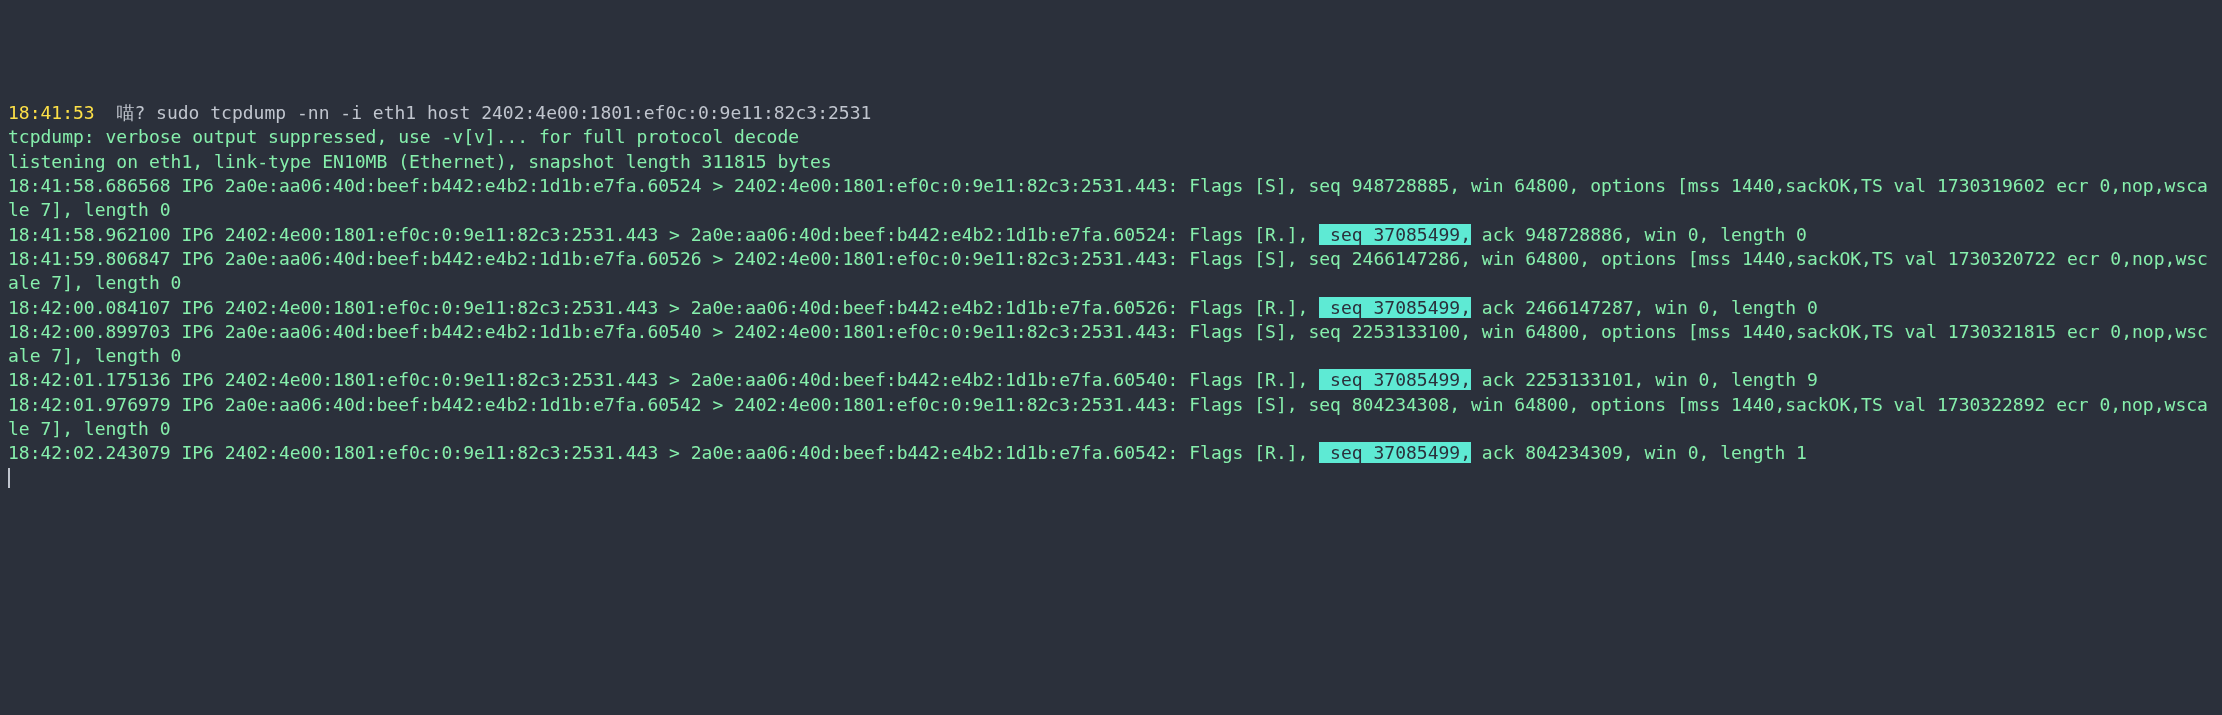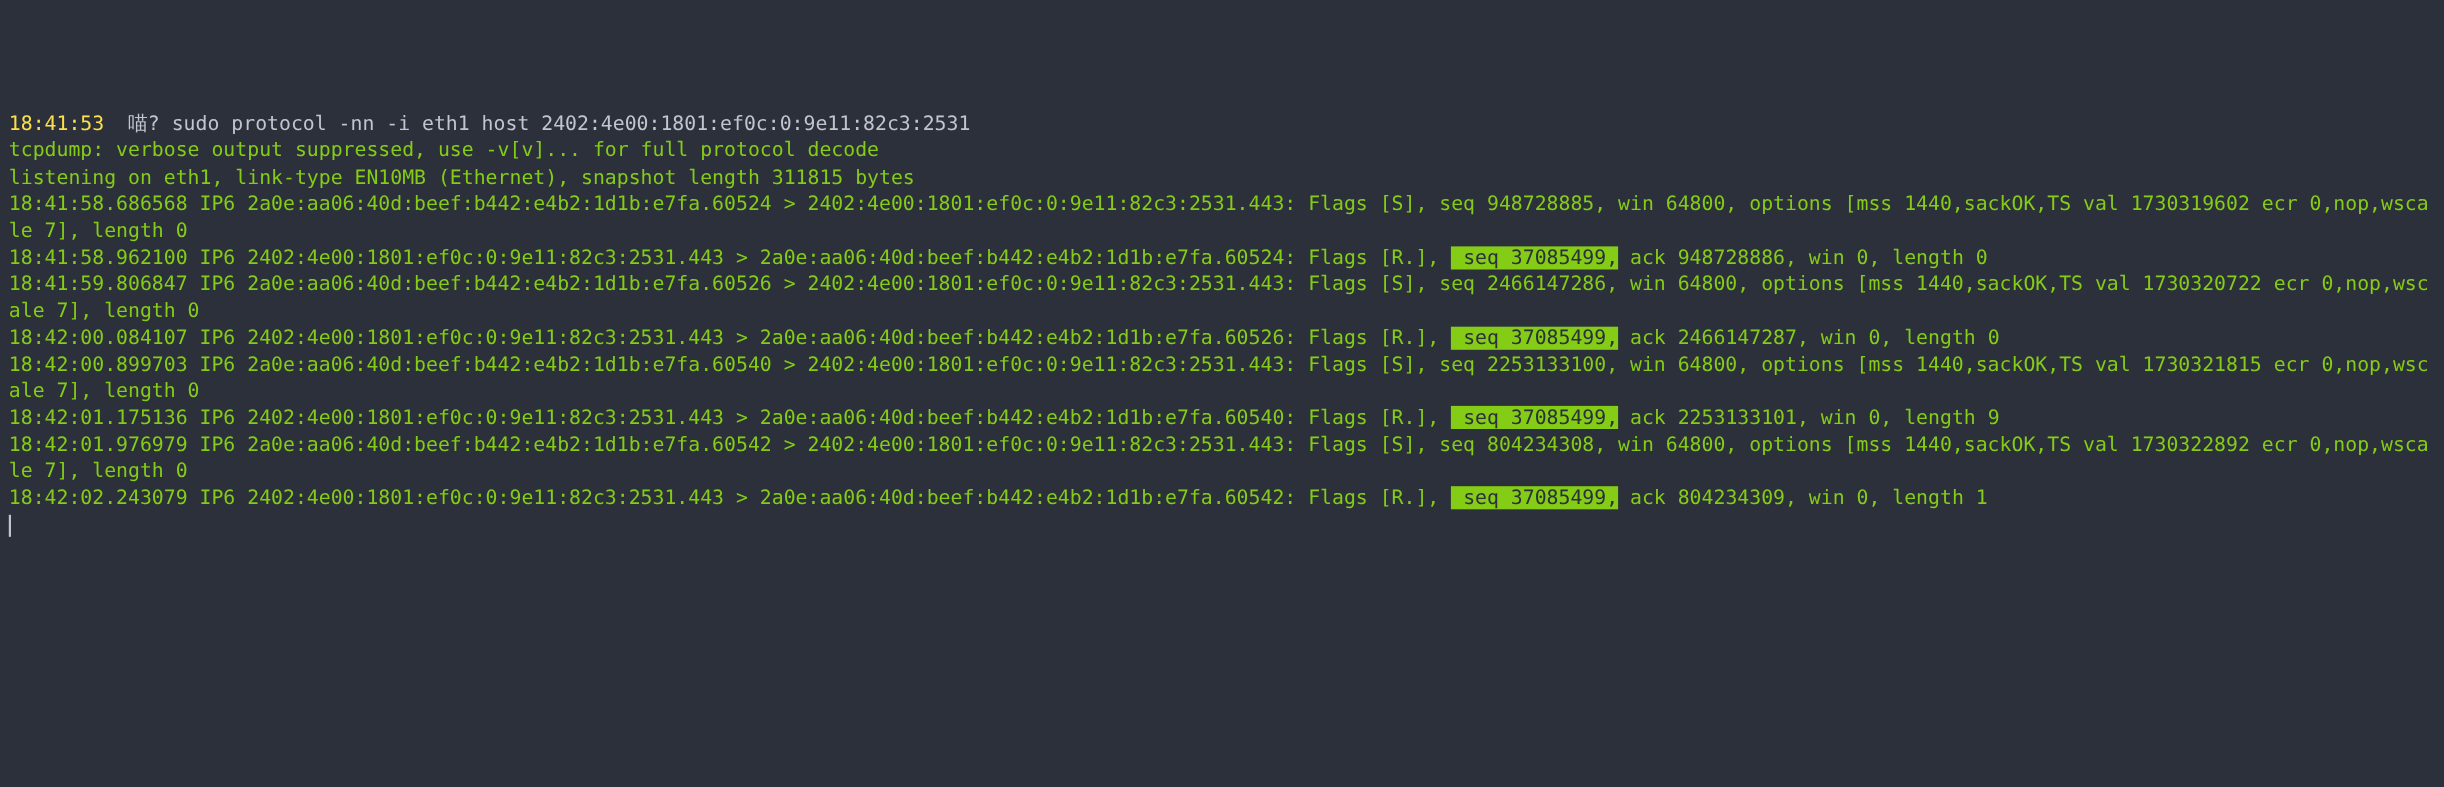--- a/index.html
+++ b/index.html
@@ -22,40 +22,40 @@
     .timestamp-red {
       color: #fde047;
     }
     .prompt-marker {
       color: #c0c5ce;
     }
     .command-text {
       color: #c0c5ce;
     }
     .output-line {
-      color: #84cc16;
+      color: #86efac;
     }
     .highlight {
-      background-color: #84cc16;
+      background-color: #5eead4;
       color: #2b303b;
     }
     .cursor {
       display: inline-block;
       width: 2px;
       height: 20px;
       background-color: #c0c5ce;
       vertical-align: text-bottom;
     }
   </style>
 </head>
 <body>
 
 
 
-<div><span class="timestamp-red">18:41:53</span>  <span class="prompt-marker">喵?</span> <span class="command-text">sudo protocol -nn -i eth1 host 2402:4e00:1801:ef0c:0:9e11:82c3:2531</span>
+<div><span class="timestamp-red">18:41:53</span>  <span class="prompt-marker">喵?</span> <span class="command-text">sudo tcpdump -nn -i eth1 host 2402:4e00:1801:ef0c:0:9e11:82c3:2531</span>
 <span id="lines-container"><span class="output-line">tcpdump: verbose output suppressed, use -v[v]... for full protocol decode</span>
 <span class="output-line">listening on eth1, link-type EN10MB (Ethernet), snapshot length 311815 bytes</span>
 <span class="output-line">18:41:58.686568 IP6 2a0e:aa06:40d:beef:b442:e4b2:1d1b:e7fa.60524 &gt; 2402:4e00:1801:ef0c:0:9e11:82c3:2531.443: Flags [S], seq 948728885, win 64800, options [mss 1440,sackOK,TS val 1730319602 ecr 0,nop,wscale 7], length 0</span>
 <span class="output-line">18:41:58.962100 IP6 2402:4e00:1801:ef0c:0:9e11:82c3:2531.443 &gt; 2a0e:aa06:40d:beef:b442:e4b2:1d1b:e7fa.60524: Flags [R.], </span><span class="highlight"> seq 37085499,</span><span class="output-line"> ack 948728886, win 0, length 0</span>
 <span class="output-line">18:41:59.806847 IP6 2a0e:aa06:40d:beef:b442:e4b2:1d1b:e7fa.60526 &gt; 2402:4e00:1801:ef0c:0:9e11:82c3:2531.443: Flags [S], seq 2466147286, win 64800, options [mss 1440,sackOK,TS val 1730320722 ecr 0,nop,wscale 7], length 0</span>
 <span class="output-line">18:42:00.084107 IP6 2402:4e00:1801:ef0c:0:9e11:82c3:2531.443 &gt; 2a0e:aa06:40d:beef:b442:e4b2:1d1b:e7fa.60526: Flags [R.], </span><span class="highlight"> seq 37085499,</span><span class="output-line"> ack 2466147287, win 0, length 0</span>
 <span class="output-line">18:42:00.899703 IP6 2a0e:aa06:40d:beef:b442:e4b2:1d1b:e7fa.60540 &gt; 2402:4e00:1801:ef0c:0:9e11:82c3:2531.443: Flags [S], seq 2253133100, win 64800, options [mss 1440,sackOK,TS val 1730321815 ecr 0,nop,wscale 7], length 0</span>
 <span class="output-line">18:42:01.175136 IP6 2402:4e00:1801:ef0c:0:9e11:82c3:2531.443 &gt; 2a0e:aa06:40d:beef:b442:e4b2:1d1b:e7fa.60540: Flags [R.], </span><span class="highlight"> seq 37085499,</span><span class="output-line"> ack 2253133101, win 0, length 9</span>
 <span class="output-line">18:42:01.976979 IP6 2a0e:aa06:40d:beef:b442:e4b2:1d1b:e7fa.60542 &gt; 2402:4e00:1801:ef0c:0:9e11:82c3:2531.443: Flags [S], seq 804234308, win 64800, options [mss 1440,sackOK,TS val 1730322892 ecr 0,nop,wscale 7], length 0</span>
 <span class="output-line">18:42:02.243079 IP6 2402:4e00:1801:ef0c:0:9e11:82c3:2531.443 &gt; 2a0e:aa06:40d:beef:b442:e4b2:1d1b:e7fa.60542: Flags [R.], </span><span class="highlight"> seq 37085499,</span><span class="output-line"> ack 804234309, win 0, length 1</span>

